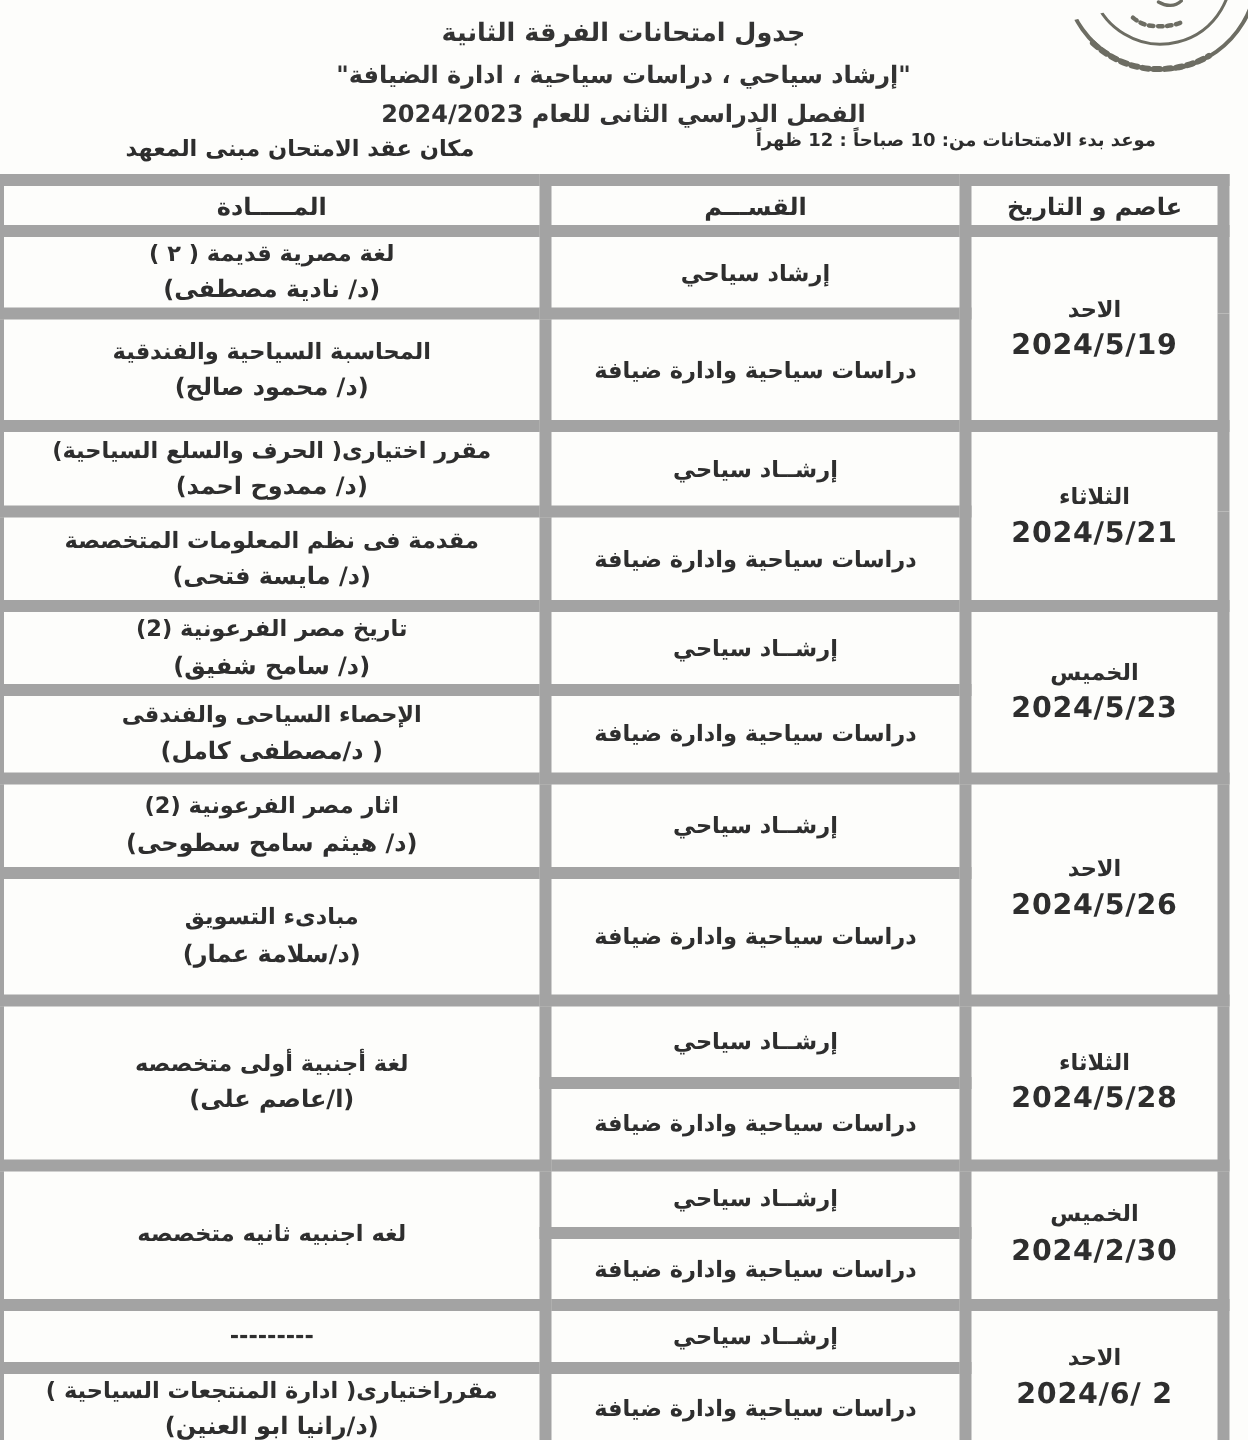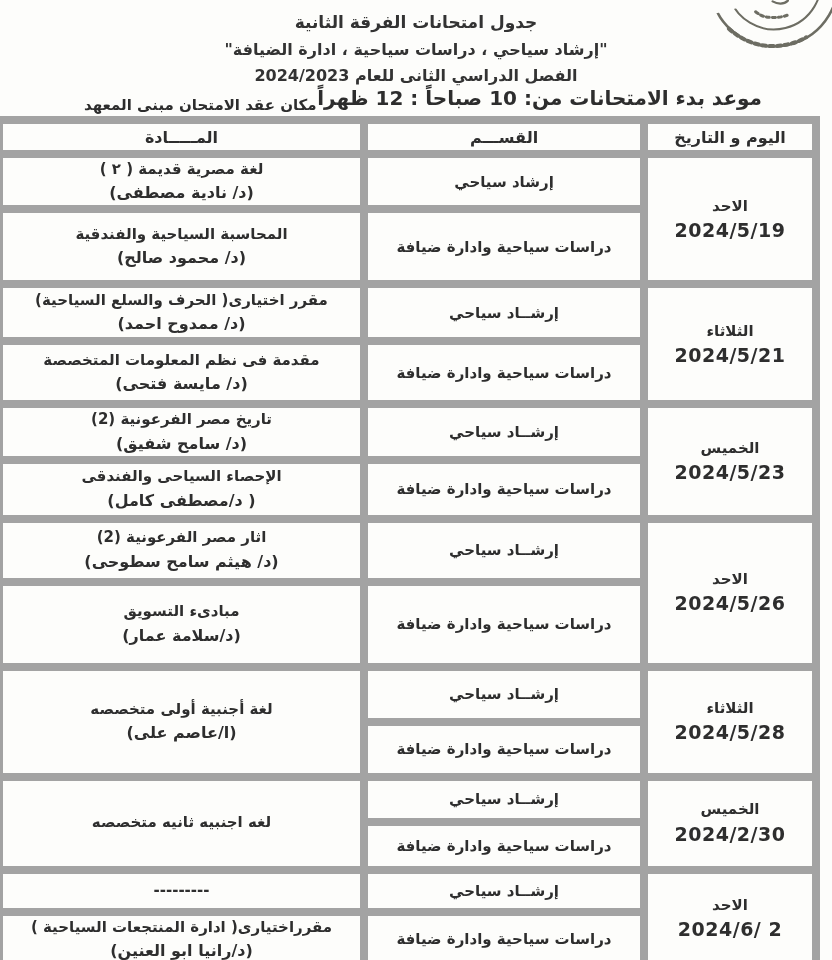--- a/index.html
+++ b/index.html
@@ -11,22 +11,22 @@
     font-family:"DejaVu Sans", sans-serif;
     color:#2e2e2e;
     overflow:hidden;
     direction:rtl;
   }
   
   .hdr-line{position:absolute;width:100%;text-align:center;font-weight:bold;color:#333;}
   .t1{top:12px;font-size:17px;}
   .t2{top:40px;font-size:16px;}
   .t3{top:66px;font-size:16px;margin-left:37px;}
-  .t4{position:absolute;top:86px;right:70px;font-size:20px;font-weight:bold;color:#2d2d2d;}
-  .t5{position:absolute;top:96px;left:84px;font-size:15px;font-weight:bold;color:#2d2d2d;}
+  .t4{position:absolute;top:86px;right:61px;font-size:12px;font-weight:bold;color:#2d2d2d;}
+  .t5{position:absolute;top:90px;left:84px;font-size:15px;font-weight:bold;color:#2d2d2d;}
   
   .stamp{
     position:absolute;top:-6px;right:-4px;width:135px;height:72px;
     transform:rotate(-14deg);transform-origin:70% 20%;
     opacity:.8;pointer-events:none;
   }
   .stamp svg{width:100%;height:100%;}
   
   table.sched{
     position:absolute;top:116px;right:12px;
@@ -72,21 +72,21 @@
 
   <table class="sched">
     <colgroup>
       <col style="width:172px">
       <col style="width:280px">
       <col style="width:365px">
     </colgroup>
 
     <tbody>
         <tr>
-      <th class="colhead">اليوم و التاريخ</th>
+      <th class="colhead">عاصم و التاريخ</th>
       <th class="colhead">القســـم</th>
       <th class="colhead">المـــــادة</th>
     </tr>
 
     <tr style="height:48px;">
       <td rowspan="2">
         <div class="day">الاحد</div>
         <div class="date">2024/5/19</div>
       </td>
       <td class="dept">إرشاد سياحي</td>

